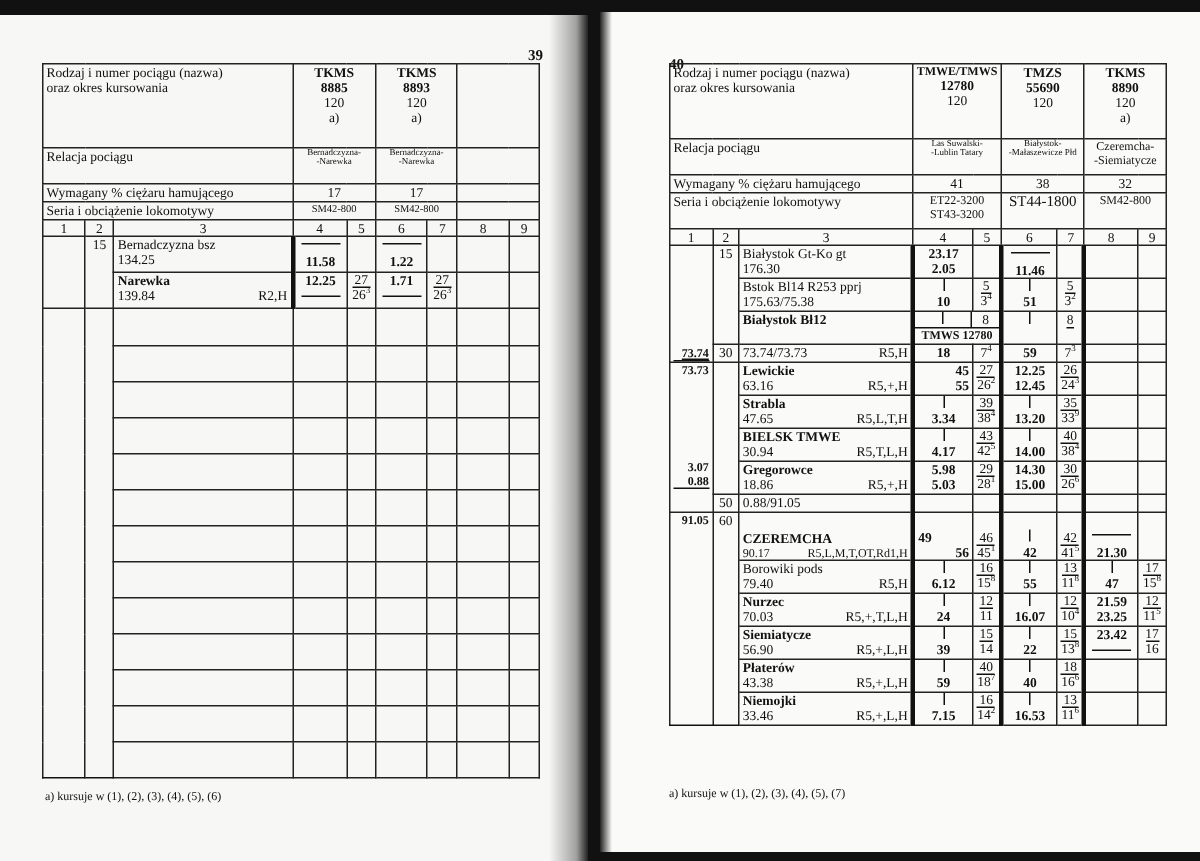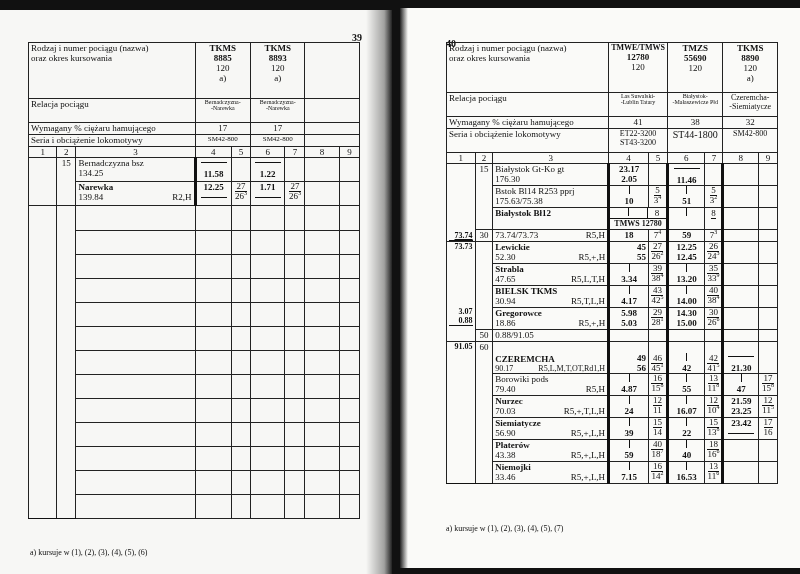--- a/index.html
+++ b/index.html
@@ -259,21 +259,21 @@
           <td></td>
           <td></td>
           <td></td>
           <td></td>
           <td></td>
           <td></td>
           <td></td>
         </tr>
   </tbody>
     </table>
-  <div class="footnote" style="left:30px; top:538px;">a) kursuje w (1), (2), (3), (4), (5), (6)</div>
+  <div class="footnote" style="left:30px; top:516px;">a) kursuje w (1), (2), (3), (4), (5), (6)</div>
 </div>
 
 <div id="right-page" class="page">
   <div class="spine-shadow-r"></div>
   <div class="pnum" style="left:46px; top:30px;">40</div>
 
   <table class="tt" style="left:46px; top:34px; width:332px;">
     <colgroup>
       <col style="width:29px">
         <col style="width:18px">
@@ -433,21 +433,21 @@
       <td rowspan="5" style="vertical-align:top; text-align:right; font-weight:bold; font-size:8px;">
             <div>73.73</div>
             <div style="height:56px"></div>
             <div>3.07</div>
             <div style="border-bottom:1px solid #111">0.88</div>
           </td>
       <td rowspan="4"></td>
       <td class="thick-r">
             <div class="b">Lewickie</div>
             <div class="line2">
-              <span>52.30</span>
+              <span>63.16</span>
               <span>R5,+,H</span>
             </div>
           </td>
       <td class="c b">
             <div style="text-align:right">45</div>
             <div style="text-align:right">55</div>
           </td>
       <td class="c"><span class="frac"><span class="top">27</span><span><span>26</span><sup>2</sup></span></span></td>
       <td class="c b thick-l">
             <div>12.25</div>
@@ -473,21 +473,21 @@
       <td class="c b thick-l">
             <div><span class="bar"></span></div>
             <div>13.20</div>
           </td>
       <td class="c thick-r"><span class="frac"><span class="top">35</span><span><span>33</span><sup>9</sup></span></span></td>
       <td></td>
           <td></td>
     </tr>
     <tr style="height:22px;">
       <td class="thick-r">
-            <div class="b">BIELSK TKMS</div>
+            <div class="b">BIELSK TMWE</div>
             <div class="line2">
               <span>30.94</span>
               <span>R5,T,L,H</span>
             </div>
           </td>
       <td class="c b">
             <div><span class="bar"></span></div>
             <div>4.17</div>
           </td>
       <td class="c"><span class="frac"><span class="top">43</span><span><span>42</span><sup>5</sup></span></span></td>
@@ -535,21 +535,21 @@
       <td rowspan="6" style="vertical-align:top; text-align:right; font-weight:bold; font-size:8px; border-bottom:1.5px solid #111">91.05</td>
       <td rowspan="6" class="c" style="vertical-align:top; border-bottom:1.5px solid #111">60</td>
       <td class="thick-r" style="vertical-align:bottom">
             <div class="b">CZEREMCHA</div>
             <div class="line2" style="font-size:8px">
               <span>90.17</span>
               <span>R5,L,M,T,OT,Rd1,H</span>
             </div>
           </td>
       <td class="c b" style="vertical-align:bottom">
-            <div style="text-align:right">49</div>
+            <div style="text-align:left">49</div>
             <div style="text-align:right">56</div>
           </td>
       <td class="c" style="vertical-align:bottom"><span class="frac"><span class="top">46</span><span><span>45</span><sup>1</sup></span></span></td>
       <td class="c b thick-l" style="vertical-align:bottom">
             <div><span class="bar"></span></div>
             <div>42</div>
           </td>
       <td class="c thick-r" style="vertical-align:bottom"><span class="frac"><span class="top">42</span><span><span>41</span><sup>5</sup></span></span></td>
       <td class="c b" style="vertical-align:bottom">
             <div><span class="dash"></span></div>
@@ -560,21 +560,21 @@
     <tr style="height:22px;">
       <td class="thick-r">
             <div>Borowiki pods</div>
             <div class="line2">
               <span>79.40</span>
               <span>R5,H</span>
             </div>
           </td>
       <td class="c b">
             <div><span class="bar"></span></div>
-            <div>4.87</div>
+            <div>6.12</div>
           </td>
       <td class="c"><span class="frac"><span class="top">16</span><span><span>15</span><sup>8</sup></span></span></td>
       <td class="c b thick-l">
             <div><span class="bar"></span></div>
             <div>55</div>
           </td>
       <td class="c thick-r"><span class="frac"><span class="top">13</span><span><span>11</span><sup>8</sup></span></span></td>
       <td class="c b">
             <div><span class="bar"></span></div>
             <div>47</div>

